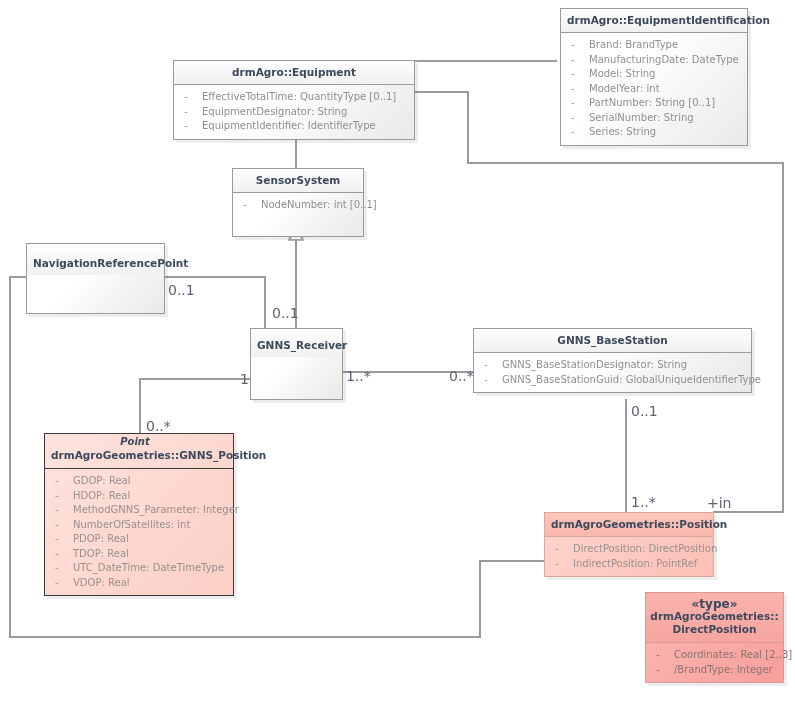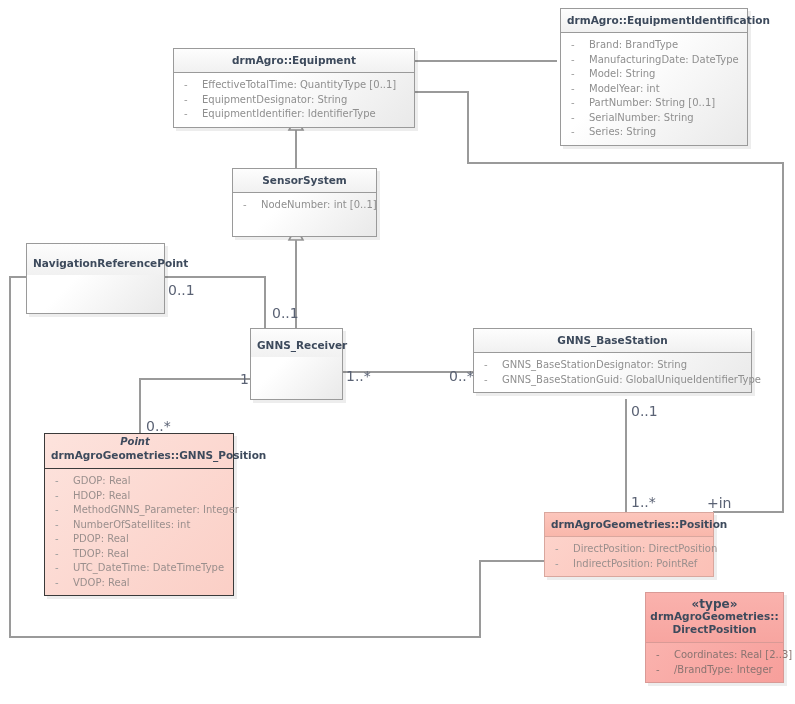--- a/index.html
+++ b/index.html
@@ -101,40 +101,40 @@
           <span class="dash">-</span>
           <span>SerialNumber: String</span>
         </div>
       <div class="attr">
           <span class="dash">-</span>
           <span>Series: String</span>
         </div>
     </div>
   </div>
 
-  <div class="uml grey" style="left:173px;top:48px;width:242px;">
+  <div class="uml grey" style="left:173px;top:60px;width:242px;">
     <div class="hdr">drmAgro::Equipment</div>
     <div class="sep"></div>
     <div class="body">
       <div class="attr">
           <span class="dash">-</span>
           <span>EffectiveTotalTime: QuantityType [0..1]</span>
         </div>
       <div class="attr">
           <span class="dash">-</span>
           <span>EquipmentDesignator: String</span>
         </div>
       <div class="attr">
           <span class="dash">-</span>
           <span>EquipmentIdentifier: IdentifierType</span>
         </div>
     </div>
   </div>
 
-  <div class="uml grey" style="left:232px;top:168px;width:145px;height:69px;">
+  <div class="uml grey" style="left:232px;top:168px;width:132px;height:69px;">
     <div class="hdr">SensorSystem</div>
     <div class="sep"></div>
     <div class="body">
       <div class="attr">
           <span class="dash">-</span>
           <span>NodeNumber: int [0..1]</span>
         </div>
     </div>
   </div>
 

